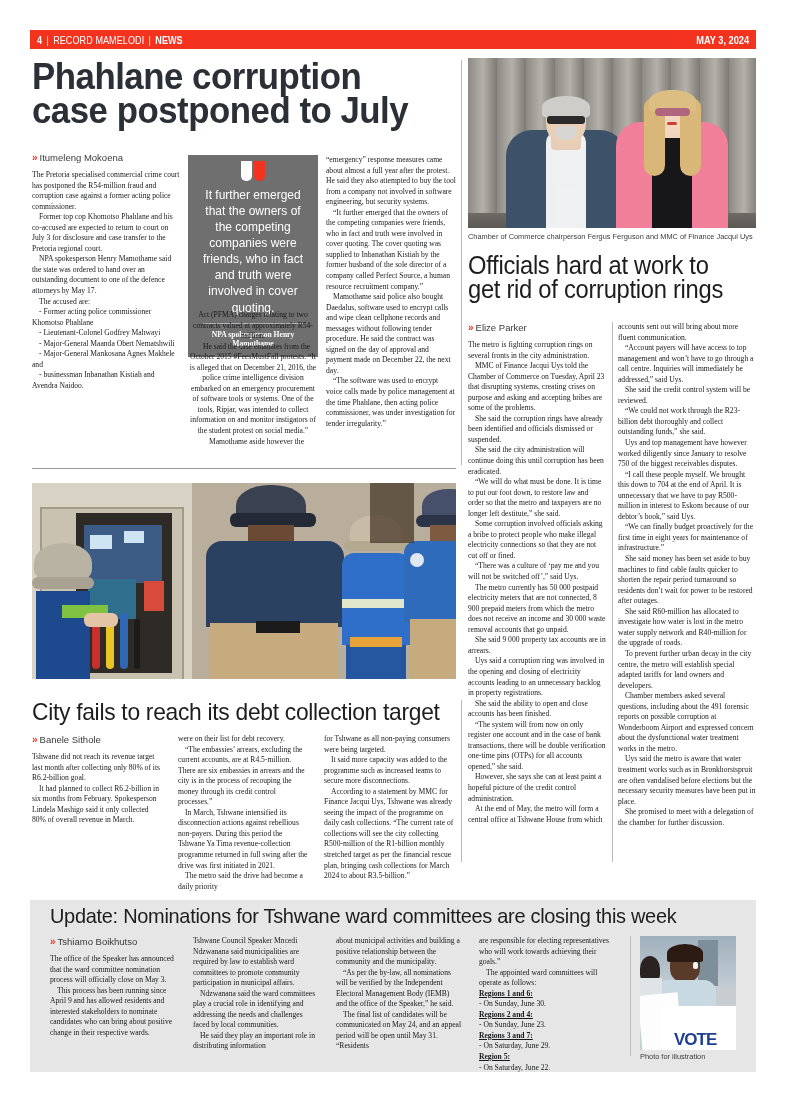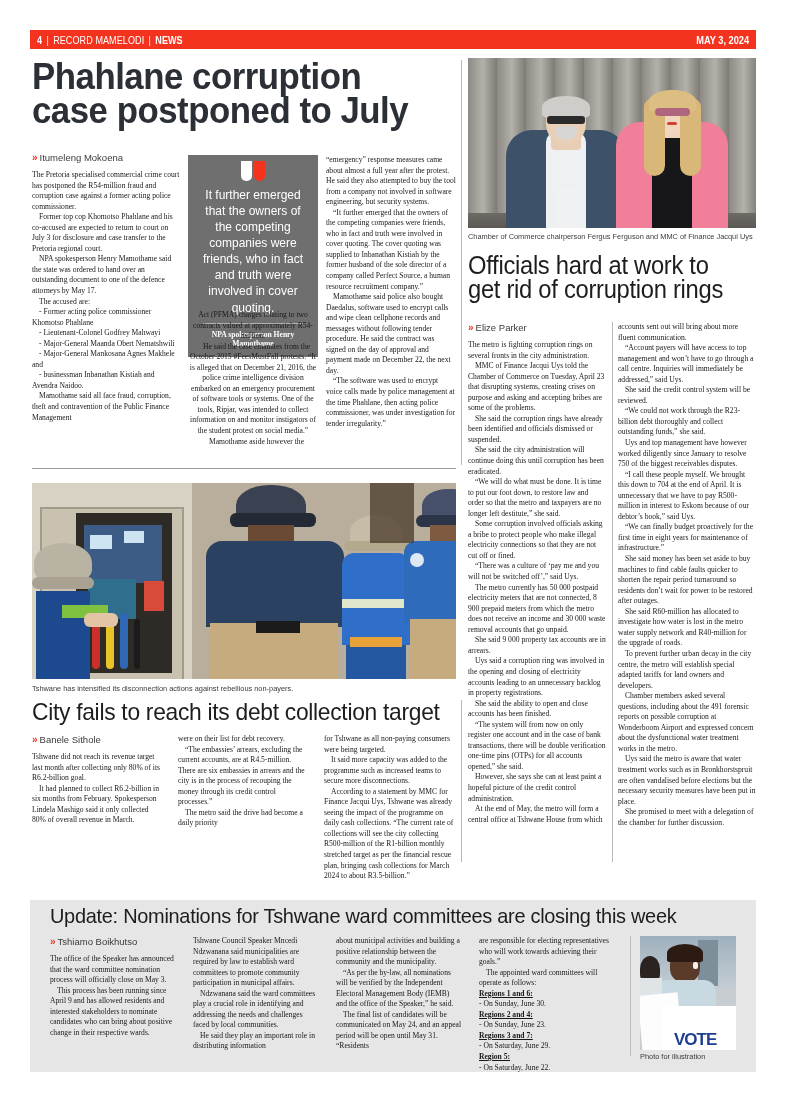--- a/index.html
+++ b/index.html
@@ -254,21 +254,20 @@
   <div class="col" style="position:absolute; left:32px; top:170px; width:148px;">
     <p class="first">The Pretoria specialised commercial crime court has postponed the R54-million fraud and corruption case against a former acting police commissioner.</p>
     <p>Former top cop Khomotso Phahlane and his co-accused are expected to return to court on July 3 for disclosure and case transfer to the Pretoria regional court.</p>
     <p>NPA spokesperson Henry Mamothame said the state was ordered to hand over an outstanding document to one of the defence attorneys by May 17.</p>
     <p>The accused are:</p>
     <p>- Former acting police commissioner Khomotso Phahlane</p>
     <p>- Lieutenant-Colonel Godfrey Mahwayi</p>
     <p>- Major-General Maanda Obert Nematshwili</p>
     <p>- Major-General Mankosana Agnes Makhele and</p>
     <p>- businessman Inbanathan Kistiah and Avendra Naidoo.</p>
-    <p>Mamothame said all face fraud, corruption, theft and contravention of the Public Finance Management</p>
   </div>
 
   <div class="pullquote" style="position:absolute; left:188px; top:155px; width:130px;">
     <div class="pq-mark">
       <span class="l"></span>
         <span class="r"></span>
     </div>
     <div class="pq-text">It further emerged that the owners of the competing companies were friends, who in fact and truth were involved in cover quoting.</div>
     <div class="pq-rule"></div>
     <div class="pq-attr">NPA spokesperson Henry Mamothame</div>
@@ -381,37 +380,37 @@
       <div style="position:absolute; left:22px; top:0px; width:56px; height:36px; background:#47506a; border-radius:46% 46% 20% 20%;"></div>
       <div style="position:absolute; left:16px; top:26px; width:70px; height:12px; background:#2c3448; border-radius:6px;"></div>
       <div style="position:absolute; left:30px; top:36px; width:38px; height:22px; background:#7d5a40;"></div>
       <div style="position:absolute; left:4px; top:52px; width:88px; height:82px; background:#2e6bbb; border-radius:12px 12px 0 0;"></div>
       <div style="position:absolute; left:10px; top:130px; width:80px; height:60px; background:#c6ab7e;"></div>
       <div style="position:absolute; left:10px; top:64px; width:14px; height:14px; background:#dfe8f2; border-radius:50%;"></div>
     </div>
 
     <div style="position:absolute; left:338px; top:0; width:44px; height:60px; background:#4a3a2a; opacity:.75;"></div>
   </div>
-  <div class="caption" style="position:absolute; left:32px; top:684px; width:424px;">Tshwane has intensified its disconnection actions against rebellious non-payers.</div>
 
   <div class="hl-light" style="position:absolute; left:32px; top:700px; width:430px; font-size:24px;">City fails to reach its debt collection target</div>
 
   <div class="byline" style="position:absolute; left:32px; top:734px;">
     <span class="chev">»</span>
     <span>Banele Sithole</span>
   </div>
 
   <div class="col" style="position:absolute; left:32px; top:752px; width:130px;">
     <p class="first">Tshwane did not reach its revenue target last month after collecting only 80% of its R6.2-billion goal.</p>
     <p>It had planned to collect R6.2-billion in six months from February. Spokesperson Lindela Mashigo said it only collected 80% of overall revenue in March.</p>
   </div>
 
   <div class="col" style="position:absolute; left:178px; top:734px; width:130px;">
     <p class="first">were on their list for debt recovery.</p>
     <p>“The embassies’ arrears, excluding the current accounts, are at R4.5-million. There are six embassies in arrears and the city is in the process of recouping the money through its credit control processes.”</p>
+    <p>In March, Tshwane intensified its disconnection actions against rebellious non-payers. During this period the Tshwane Ya Tima revenue-collection programme returned in full swing after the drive was first initiated in 2021.</p>
     <p>The metro said the drive had become a daily priority</p>
   </div>
 
   <div class="col" style="position:absolute; left:324px; top:734px; width:132px;">
     <p class="first">for Tshwane as all non-paying consumers were being targeted.</p>
     <p>It said more capacity was added to the programme such as increased teams to secure more disconnections.</p>
     <p>According to a statement by MMC for Finance Jacqui Uys, Tshwane was already seeing the impact of the programme on daily cash collections. “The current rate of collections will see the city collecting R500-million of the R1-billion monthly stretched target as per the financial rescue plan, bringing cash collections for March 2024 to about R3.5-billion.”</p>
   </div>
 
   <div class="vrule" style="left:461px; top:700px; height:162px;"></div>

